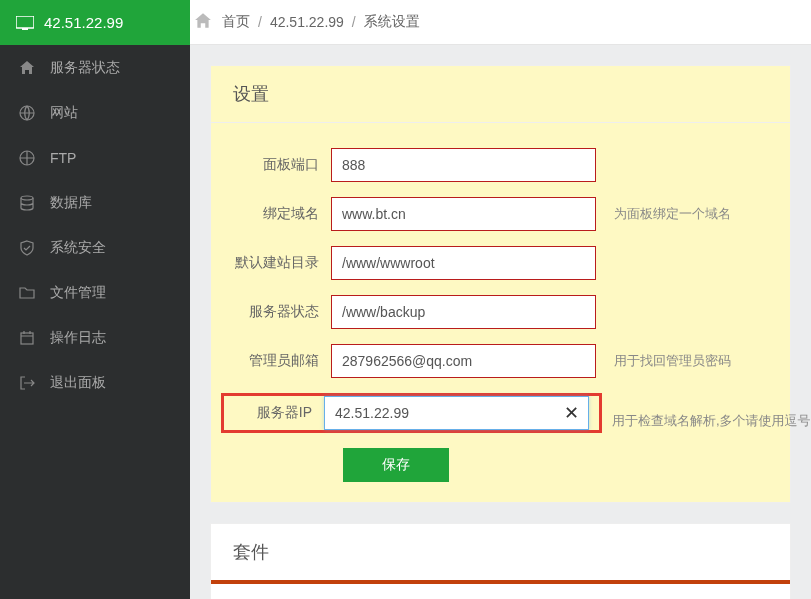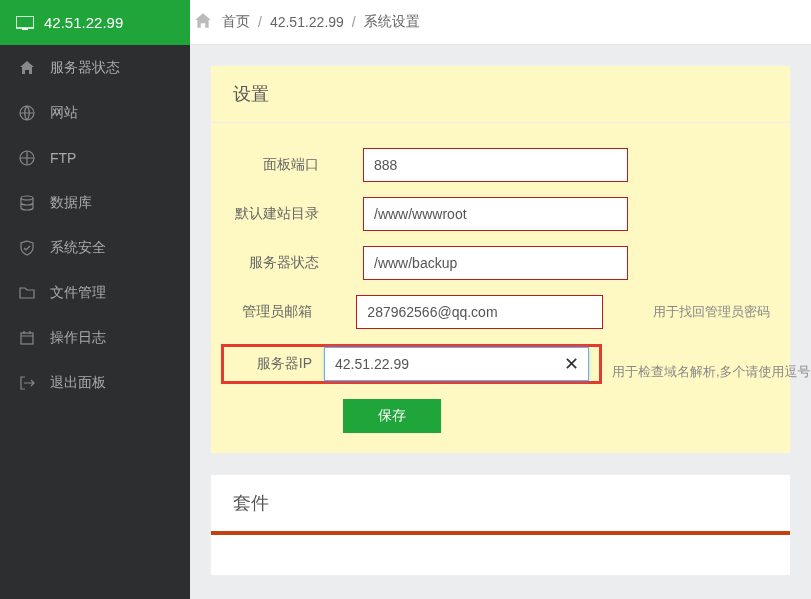--- a/index.html
+++ b/index.html
@@ -81,21 +81,20 @@
       color: #555;
       border-bottom: 1px solid #eee;
     }
     .form {
       padding: 25px 20px 20px 20px;
     }
     .form-row {
       display: flex;
       align-items: center;
       margin-bottom: 15px;
-      gap: 32px;
     }
     .form-label {
       width: 100px;
       text-align: right;
       padding-right: 12px;
       color: #666;
       font-size: 14px;
     }
     .form-input {
       width: 265px;
@@ -138,21 +137,21 @@
       cursor: pointer;
       background: none;
       border: none;
       padding: 2px 4px;
     }
     .save-btn {
       background: #20a53a;
       color: #fff;
       border: none;
       height: 34px;
-      width: 98px;
+      width: 106px;
       font-size: 14px;
       cursor: pointer;
       margin-left: 112px;
     }
     .panel2 {
       background: #fff;
       margin: 0 20px;
       border: 1px solid #eee;
     }
     .panel2 .panel-title { border-bottom: 4px solid #c2410c; }
@@ -270,20 +269,25 @@
 
   <div class="panel">
     <div class="panel-title">设置</div>
     <div class="form">
 
       <div class="form-row">
         <div class="form-label">面板端口</div>
         <input class="form-input" value="888" style="">
       </div>
 
+      <div class="form-row">
+        <div class="form-label">绑定域名</div>
+        <input class="form-input" value="www.bt.cn" style="">
+        <div class="form-help">为面板绑定一个域名</div>
+      </div>
 
       <div class="form-row">
         <div class="form-label">默认建站目录</div>
         <input class="form-input" value="/www/wwwroot" style="">
       </div>
 
       <div class="form-row">
         <div class="form-label">服务器状态</div>
         <input class="form-input" value="/www/backup" style="">
       </div>

